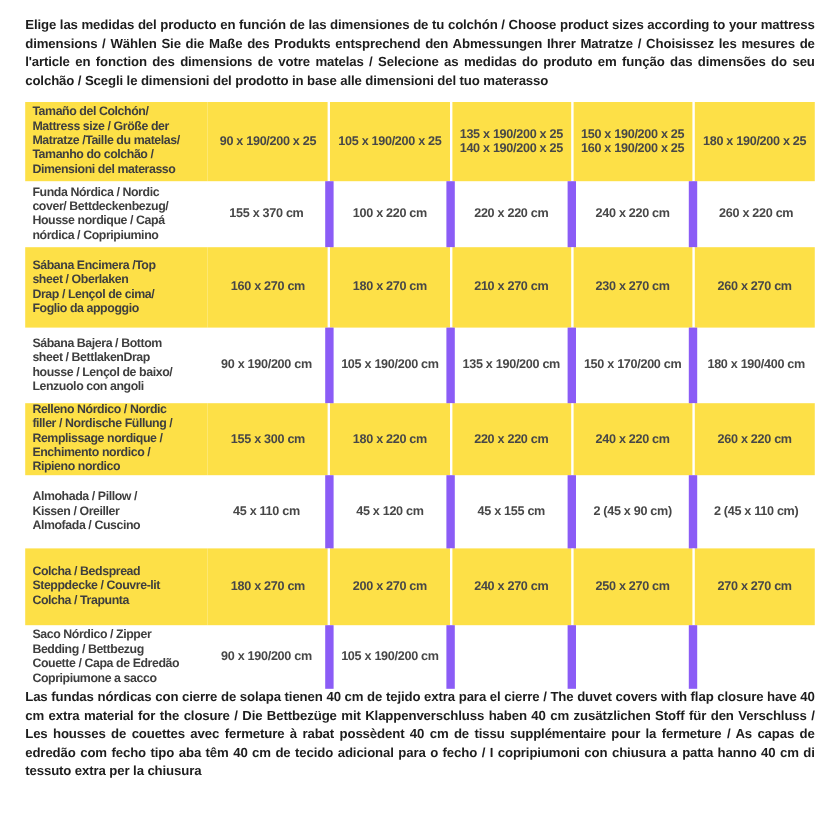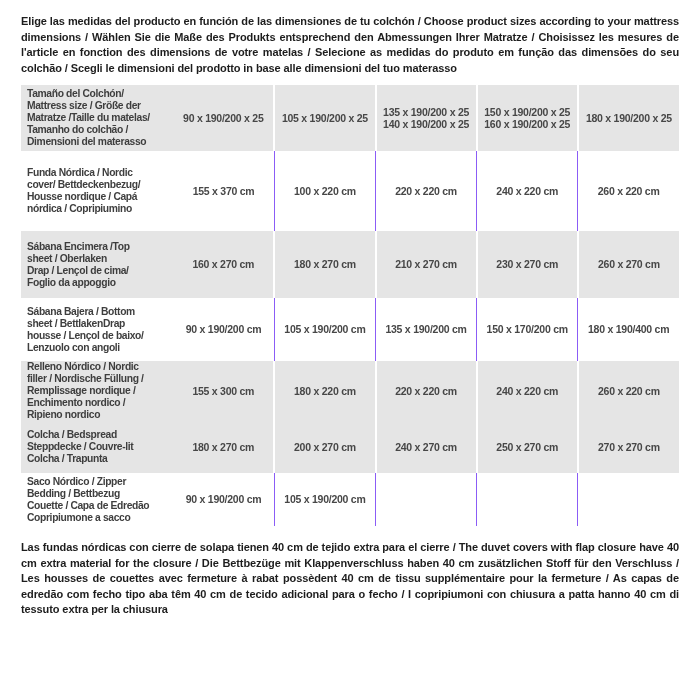--- a/index.html
+++ b/index.html
@@ -39,32 +39,32 @@
     text-align: left;
     padding-left: 6px;
     padding-right: 2px;
     font-size: 10.3px;
     line-height: 12px;
     letter-spacing: -0.35px;
     color: #3e3e3e;
   }
   td.val { text-align: center; }
   
-  td.val + td.val { border-left: 1px solid #8b5cf6; }
+  td.val + td.val { border-left: 7px solid #8b5cf6; }
   tr.gray td.val + td.val { border-left: 2px solid #ffffff; }
-  tr.gray td { background: #e5e5e5; }
+  tr.gray td { background: #fde047; }
   tr.r1 { height: 66px; }
-  tr.r2 { height: 80px; }
+  tr.r2 { height: 55px; }
   tr.r3 { height: 67px; border-radius: 15px; }
   tr.r4 { height: 63px; }
   tr.r5 { height: 59px; margin-top: 24px; }
   tr.r6 { height: 61px; }
-  tr.r7 { height: 52px; }
+  tr.r7 { height: 64px; }
   tr.r8 { height: 53px; }
-  .footnote { margin-top: 14px; }
+  .footnote { }
 </style>
 </head>
 <body>
 
 <div class="page">
 
   <p class="note">Elige las medidas del producto en función de las dimensiones de tu colchón / Choose product sizes according to your mattress dimensions / Wählen Sie die Maße des Produkts entsprechend den Abmessungen Ihrer Matratze / Choisissez les mesures de l'article en fonction des dimensions de votre matelas / Selecione as medidas do produto em função das dimensões do seu colchão / Scegli le dimensioni del prodotto in base alle dimensioni del tuo materasso</p>
 
   <table class="size-table">
     <colgroup>
@@ -128,20 +128,30 @@
 filler / Nordische Füllung /
 Remplissage nordique /
 Enchimento nordico /
 Ripieno nordico</td>
         <td class="val">155 x 300 cm</td>
         <td class="val">180 x 220 cm</td>
         <td class="val">220 x 220 cm</td>
         <td class="val">240 x 220 cm</td>
         <td class="val">260 x 220 cm</td>
       </tr>
+      <tr class="r6">
+        <td class="label">Almohada  / Pillow /
+Kissen / Oreiller
+Almofada / Cuscino</td>
+        <td class="val">45 x 110 cm</td>
+        <td class="val">45 x 120 cm</td>
+        <td class="val">45 x 155 cm</td>
+        <td class="val">2 (45 x 90 cm)</td>
+        <td class="val">2 (45 x 110 cm)</td>
+      </tr>
       <tr class="gray r7">
         <td class="label">Colcha / Bedspread
 Steppdecke / Couvre-lit
 Colcha / Trapunta</td>
         <td class="val">180 x 270 cm</td>
         <td class="val">200 x 270 cm</td>
         <td class="val">240 x 270 cm</td>
         <td class="val">250 x 270 cm</td>
         <td class="val">270 x 270 cm</td>
       </tr>

